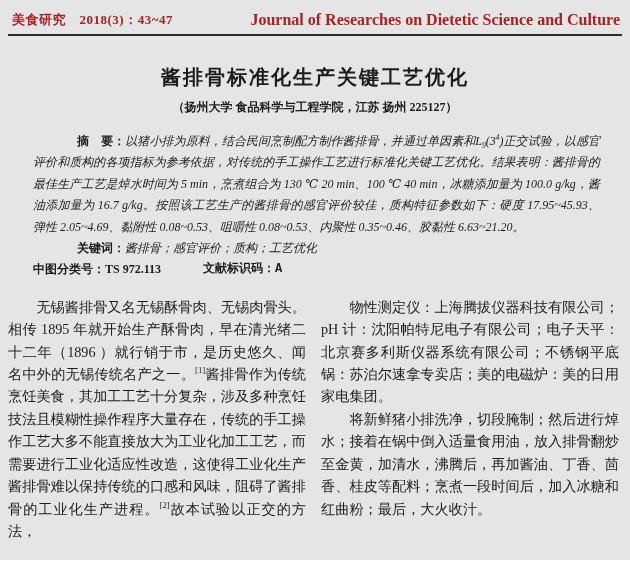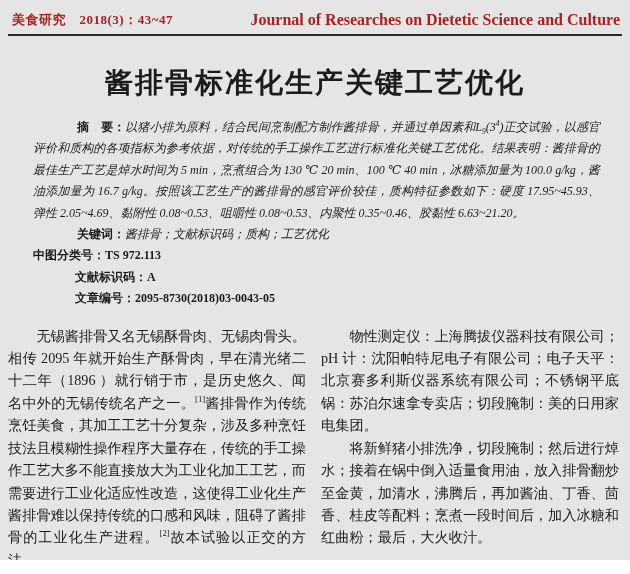--- a/index.html
+++ b/index.html
@@ -15,43 +15,43 @@
   
   .hdr {
     display:flex; justify-content:space-between; align-items:flex-end;
     padding:11px 10px 5px 12px;
   }
   .hdr-cn { color:#a82222; font-weight:bold; font-size:13px; letter-spacing:0.5px; }
   .hdr-en { color:#a82222; font-weight:bold; font-size:16px; }
   .rule { border-top:2.5px solid #2b2b2b; margin:0 8px; }
   
   .title {
-    text-align:center; font-size:28px; font-weight:bold;
+    text-align:center; font-size:20px; font-weight:bold;
     letter-spacing:2px; margin-top:28px;
   }
   .authors {
     text-align:center; font-size:16px; margin-top:26px; letter-spacing:2px;
   }
   .affil {
     text-align:center; font-size:12px; margin-top:8px; font-weight:bold;
   }
   
   .abstract {
     margin:15px 30px 0 33px;
     font-size:12px; line-height:21.4px; text-align:justify;
   }
   .kai { font-style:italic; }
   .blabel { font-weight:bold; font-style:normal;margin-left:44px; }
   .kwrow { margin:0 30px 0 33px; font-size:12px; line-height:21.4px; }
   .metarow {
     margin:0 30px 0 33px; font-size:12px; line-height:21.4px;
-    font-weight:bold; display:flex;flex-direction:column;
+    font-weight:bold; display:flex;
   }
   .metapair { white-space:nowrap; }
-  .metapair + .metapair { margin-left:42px; }
+  .metapair + .metapair { margin-left:42px;font-family:Liberation Mono, monospace; }
   
   .columns { display:flex; gap:15px; margin:15px 10px 0 8px; }
   .col {
     width:298px; font-size:14.2px; line-height:22.4px; text-align:justify;
   }
   .col p { margin:0; text-indent:2em; }
   .sec-head { font-weight:bold; font-style:italic; text-indent:0 !important; }
   sup { font-size:0.62em; vertical-align:super; line-height:0; }
   sub { font-size:0.62em; vertical-align:sub; line-height:0; }
   .it { font-style:italic; }
@@ -63,38 +63,38 @@
 
   <div class="hdr">
     <span class="hdr-cn">美食研究　2018(3)：43~47</span>
     <span class="hdr-en">Journal of Researches on Dietetic Science and Culture</span>
   </div>
   <div class="rule"></div>
 
   <div class="title">酱排骨标准化生产关键工艺优化</div>
 
 
+  <div class="affil">（扬州大学 食品科学与工程学院，江苏 扬州 225127）</div>
 
   <div class="abstract kai">
     <span class="blabel">摘　要：</span><span><span>以猪小排为原料，结合民间烹制配方制作酱排骨，并通过单因素和</span><span class="it">L</span><sub>9</sub><span>(3</span><sup>4</sup><span>)</span><span>正交试验，以感官评价和质构的各项指标为参考依据，对传统的手工操作工艺进行标准化关键工艺优化。结果表明：酱排骨的最佳生产工艺是焯水时间为 5 min，烹煮组合为 130 ℃ 20 min、100 ℃ 40 min，冰糖添加量为 100.0 g/kg，酱油添加量为 16.7 g/kg。按照该工艺生产的酱排骨的感官评价较佳，质构特征参数如下：硬度 17.95~45.93、弹性 2.05~4.69、黏附性 0.08~0.53、咀嚼性 0.08~0.53、内聚性 0.35~0.46、胶黏性 6.63~21.20。</span></span>
   </div>
 
   <div class="kwrow">
-    <span class="blabel">关键词：</span><span class="kai">酱排骨；文献标识码；质构；工艺优化</span>
+    <span class="blabel">关键词：</span><span class="kai">酱排骨；感官评价；质构；工艺优化</span>
   </div>
 
   <div class="metarow">
     <span class="metapair"><span>中图分类号：</span><span>TS 972.113</span></span>
     <span class="metapair"><span>文献标识码：</span><span>A</span></span>
-    <span class="metapair"><span>文章编号：</span><span>2095-8730(2018)03-0043-05</span></span>
   </div>
 
   <div class="columns">
     <div class="col">
-      <p><span>无锡酱排骨又名无锡酥骨肉、无锡肉骨头。相传 2095 年就开始生产酥骨肉，早在清光绪二十二年（1896 ）就行销于市，是历史悠久、闻名中外的无锡传统名产之一。</span><sup>[1]</sup><span>酱排骨作为传统烹饪美食，其加工工艺十分复杂，涉及多种烹饪技法且模糊性操作程序大量存在，传统的手工操作工艺大多不能直接放大为工业化加工工艺，而需要进行工业化适应性改造，这使得工业化生产酱排骨难以保持传统的口感和风味，阻碍了酱排骨的工业化生产进程。</span><sup>[2]</sup><span>故本试验以正交的方法，</span></p>
+      <p><span>无锡酱排骨又名无锡酥骨肉、无锡肉骨头。相传 1895 年就开始生产酥骨肉，早在清光绪二十二年（1896 ）就行销于市，是历史悠久、闻名中外的无锡传统名产之一。</span><sup>[1]</sup><span>酱排骨作为传统烹饪美食，其加工工艺十分复杂，涉及多种烹饪技法且模糊性操作程序大量存在，传统的手工操作工艺大多不能直接放大为工业化加工工艺，而需要进行工业化适应性改造，这使得工业化生产酱排骨难以保持传统的口感和风味，阻碍了酱排骨的工业化生产进程。</span><sup>[2]</sup><span>故本试验以正交的方法，</span></p>
     </div>
     <div class="col">
-      <p><span>物性测定仪：上海腾拔仪器科技有限公司；pH 计：沈阳帕特尼电子有限公司；电子天平：北京赛多利斯仪器系统有限公司；不锈钢平底锅：苏泊尔速拿专卖店；切段腌制：美的日用家电集团。</span></p>
+      <p><span>物性测定仪：上海腾拔仪器科技有限公司；pH 计：沈阳帕特尼电子有限公司；电子天平：北京赛多利斯仪器系统有限公司；不锈钢平底锅：苏泊尔速拿专卖店；美的电磁炉：美的日用家电集团。</span></p>
       <p><span>将新鲜猪小排洗净，切段腌制；然后进行焯水；接着在锅中倒入适量食用油，放入排骨翻炒至金黄，加清水，沸腾后，再加酱油、丁香、茴香、桂皮等配料；烹煮一段时间后，加入冰糖和红曲粉；最后，大火收汁。</span></p>
     </div>
   </div>
 
 </div>
 
 </body></html>

